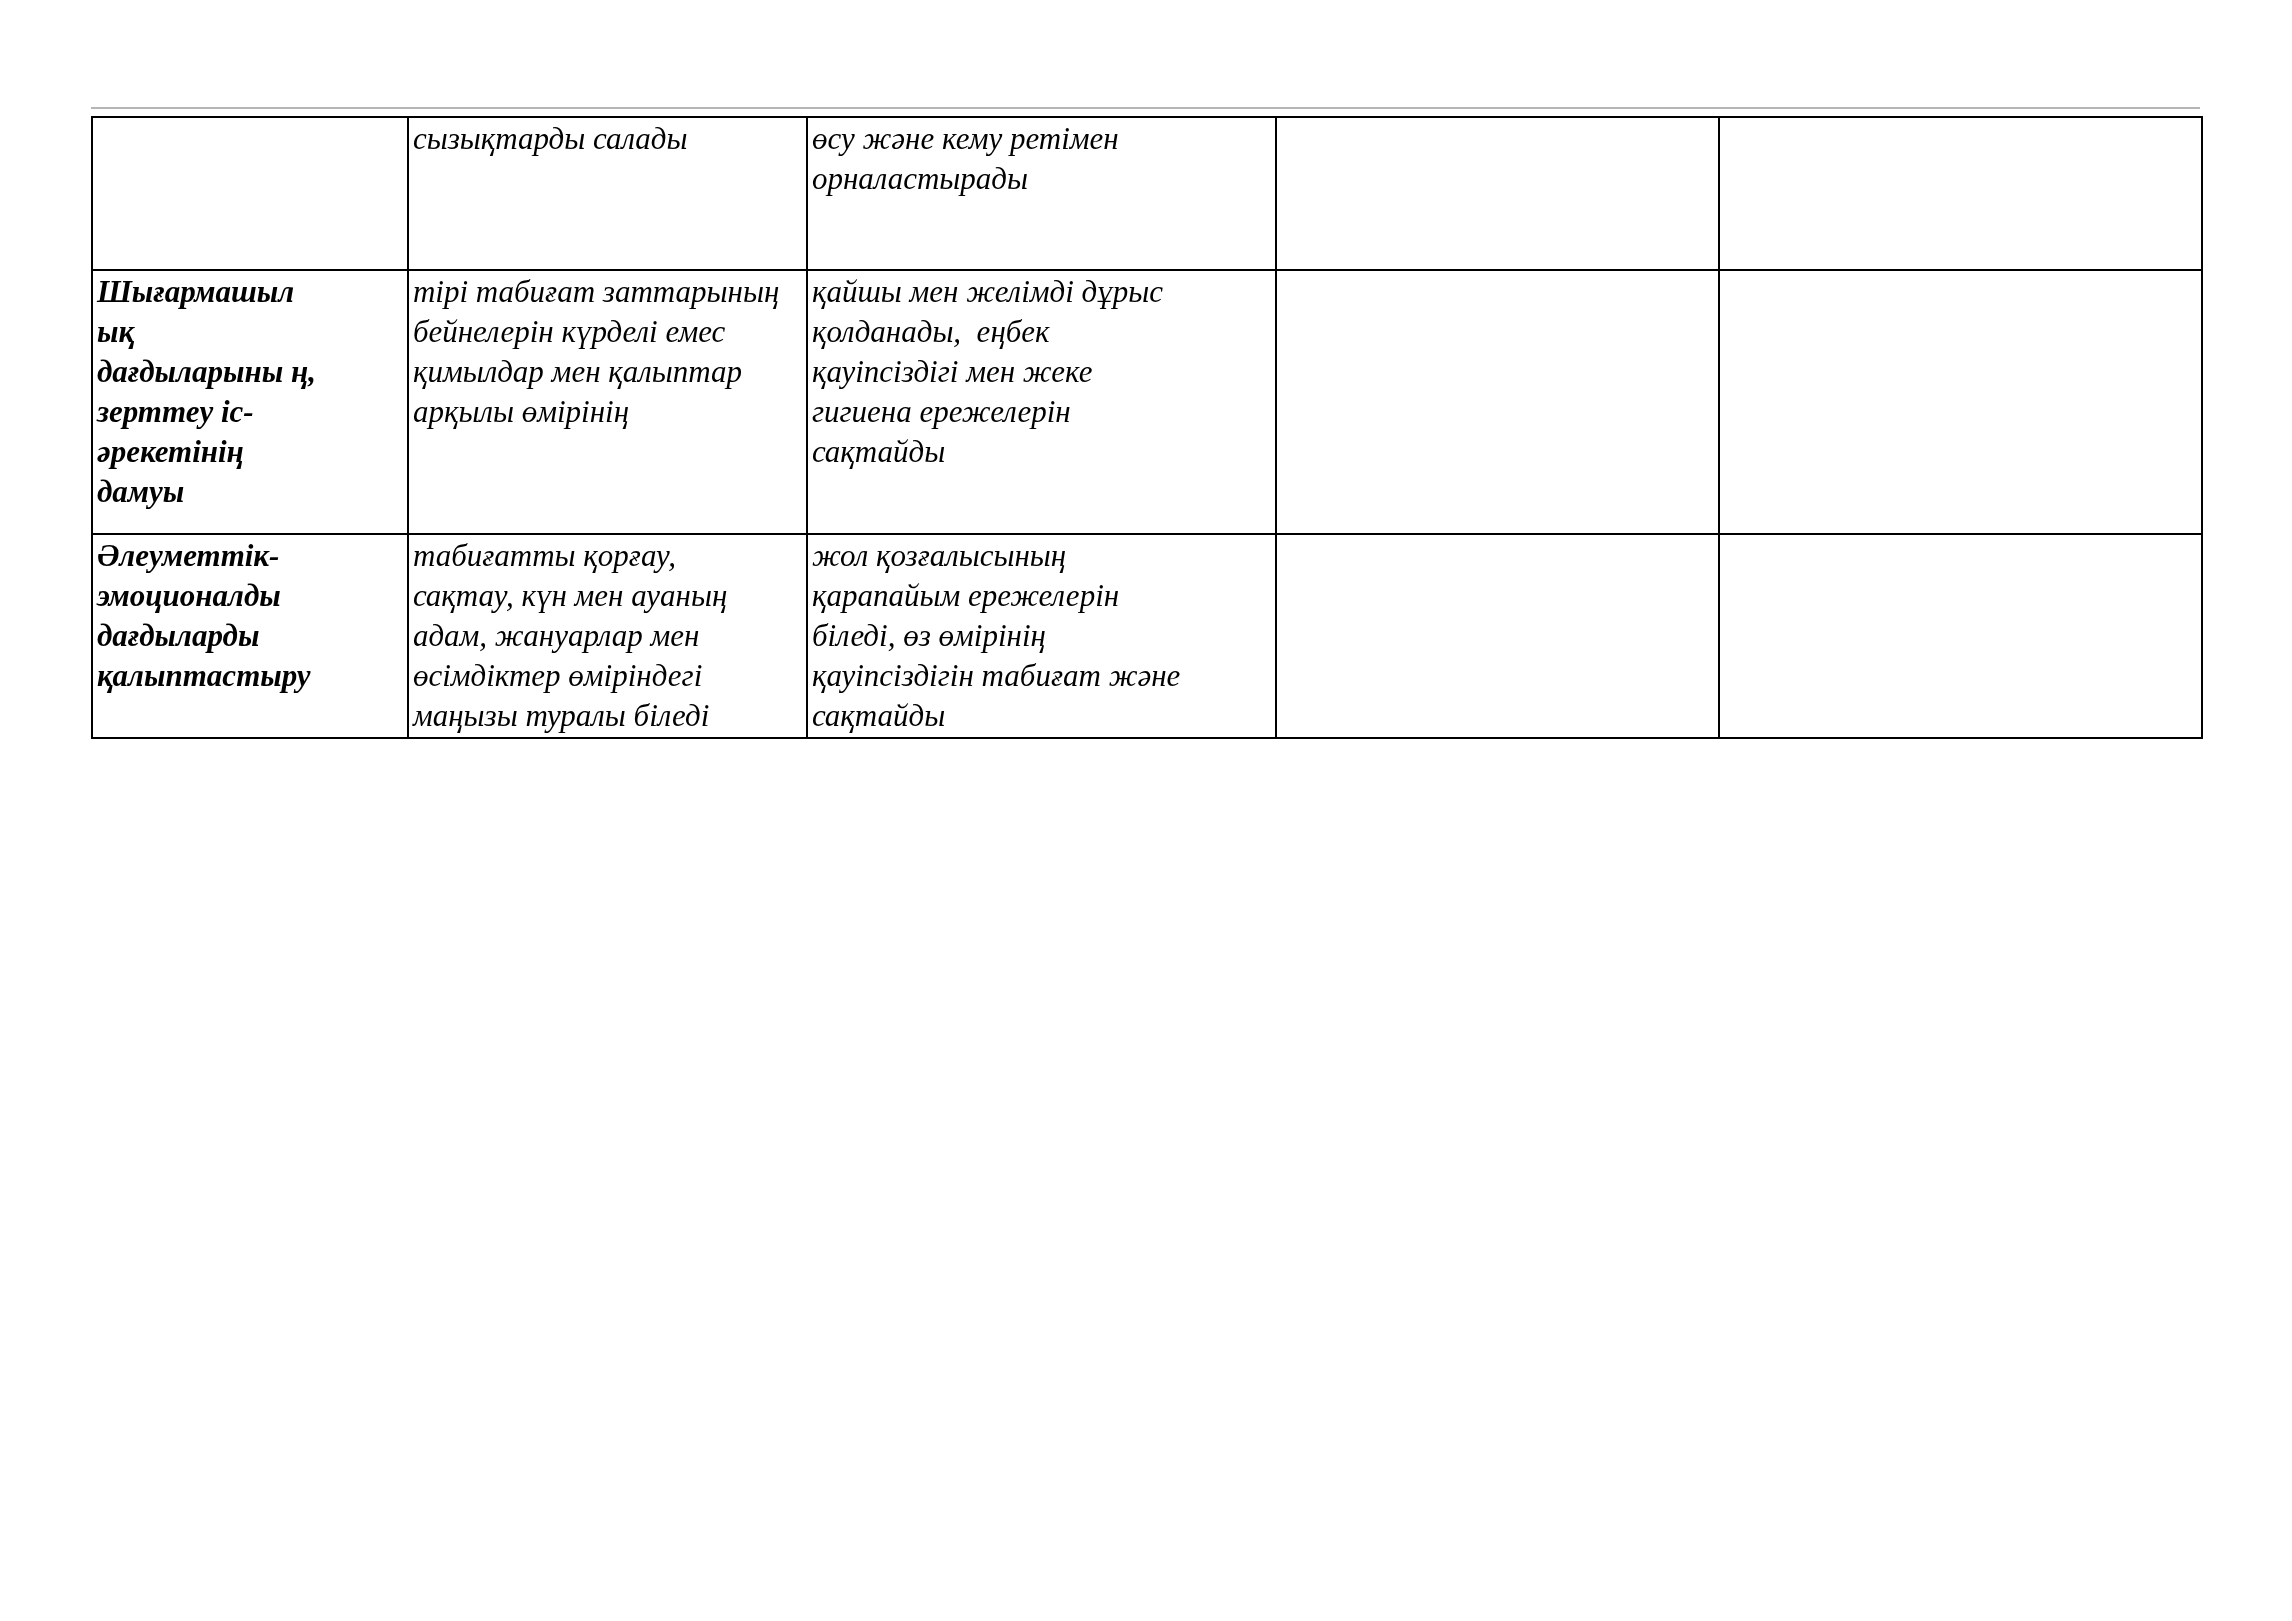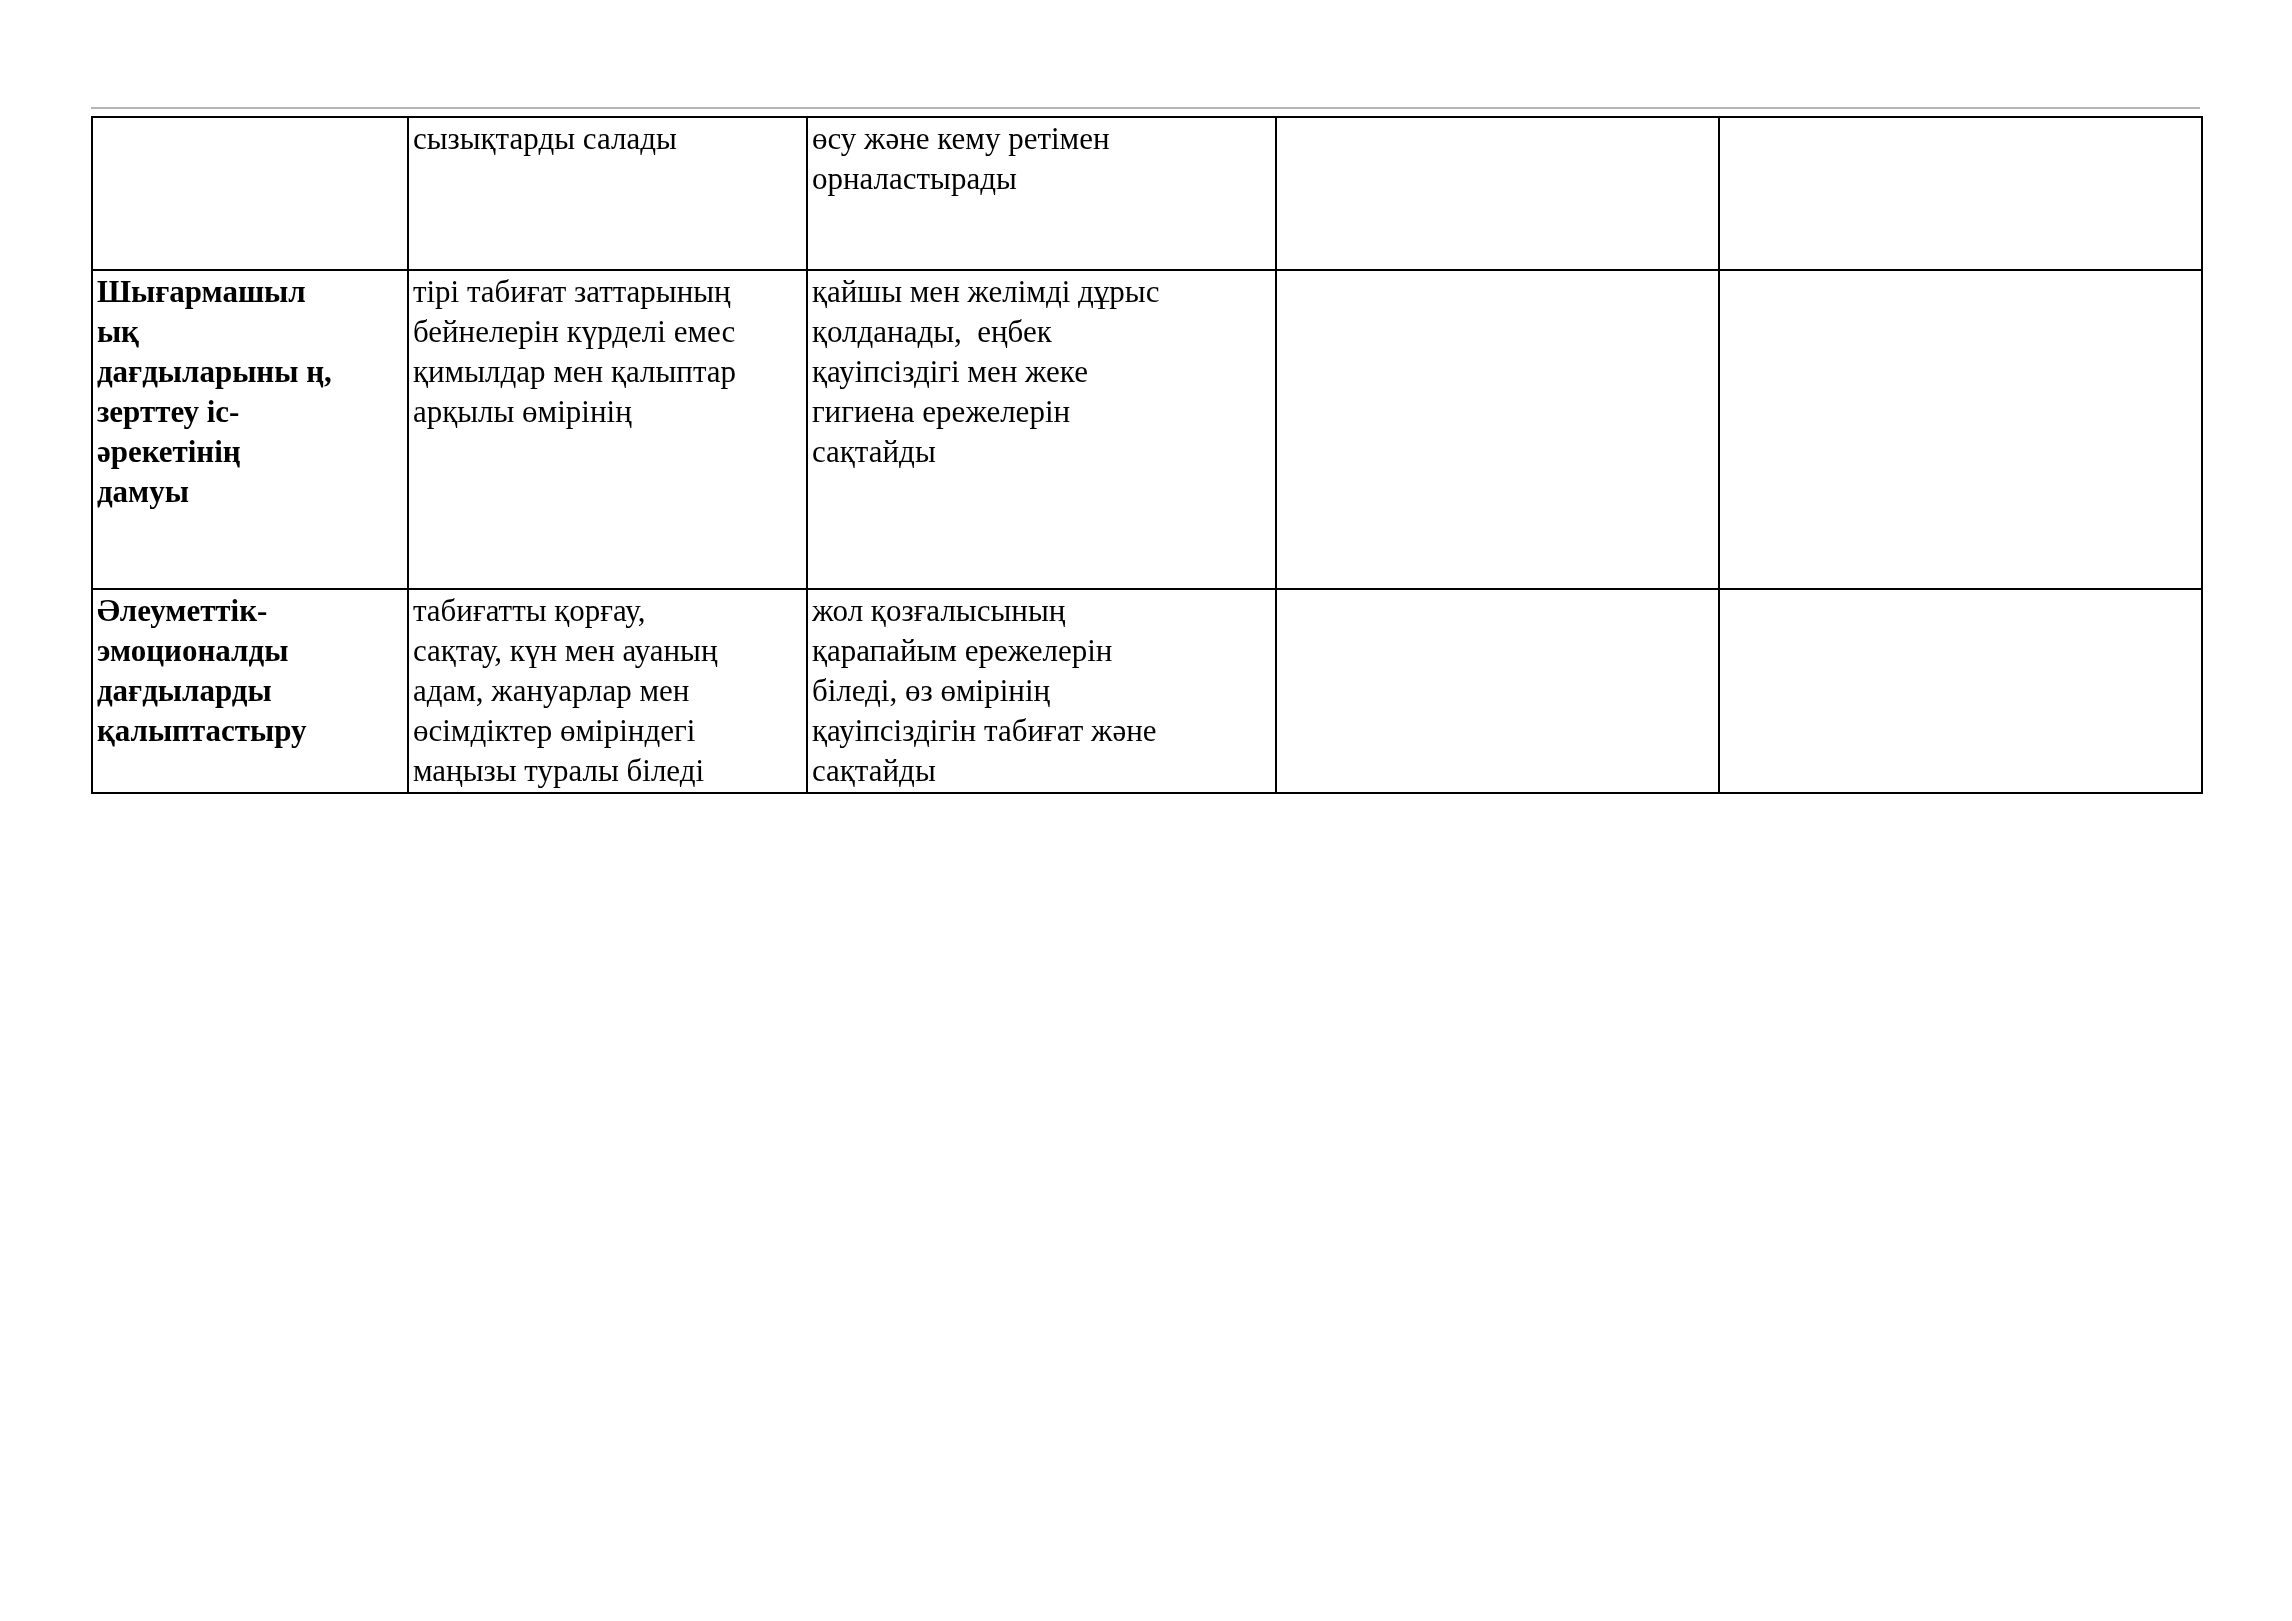--- a/index.html
+++ b/index.html
@@ -21,37 +21,38 @@
     width: 2109px;
     height: 2px;
     background: #b5b5b5;
   }
   table.doc-table {
     position: absolute;
     left: 91px;
     top: 116px;
     border-collapse: collapse;
     table-layout: fixed;
+    font-style: italic;
   }
   table.doc-table td {
     border: 2px solid #000000;
     vertical-align: top;
     padding: 1px 4.9px 1px 3.9px;
     font-family: "Liberation Serif", serif;
     font-size: 31px;
     line-height: 40px;
     color: #000000;
     white-space: pre-wrap;
     overflow: hidden;
   }
   td.head-cell {
     font-weight: bold;
   }
   tr.row-1 { height: 153px; }
-  tr.row-2 { height: 319px; padding-left: 41px; }
+  tr.row-2 { height: 264px; padding-left: 41px; }
   tr.row-3 { height: 175px; }
 </style>
 </head>
 <body>
 
 <div class="page">
 
   <div class="artifact-line"></div>
 
   <table class="doc-table">

